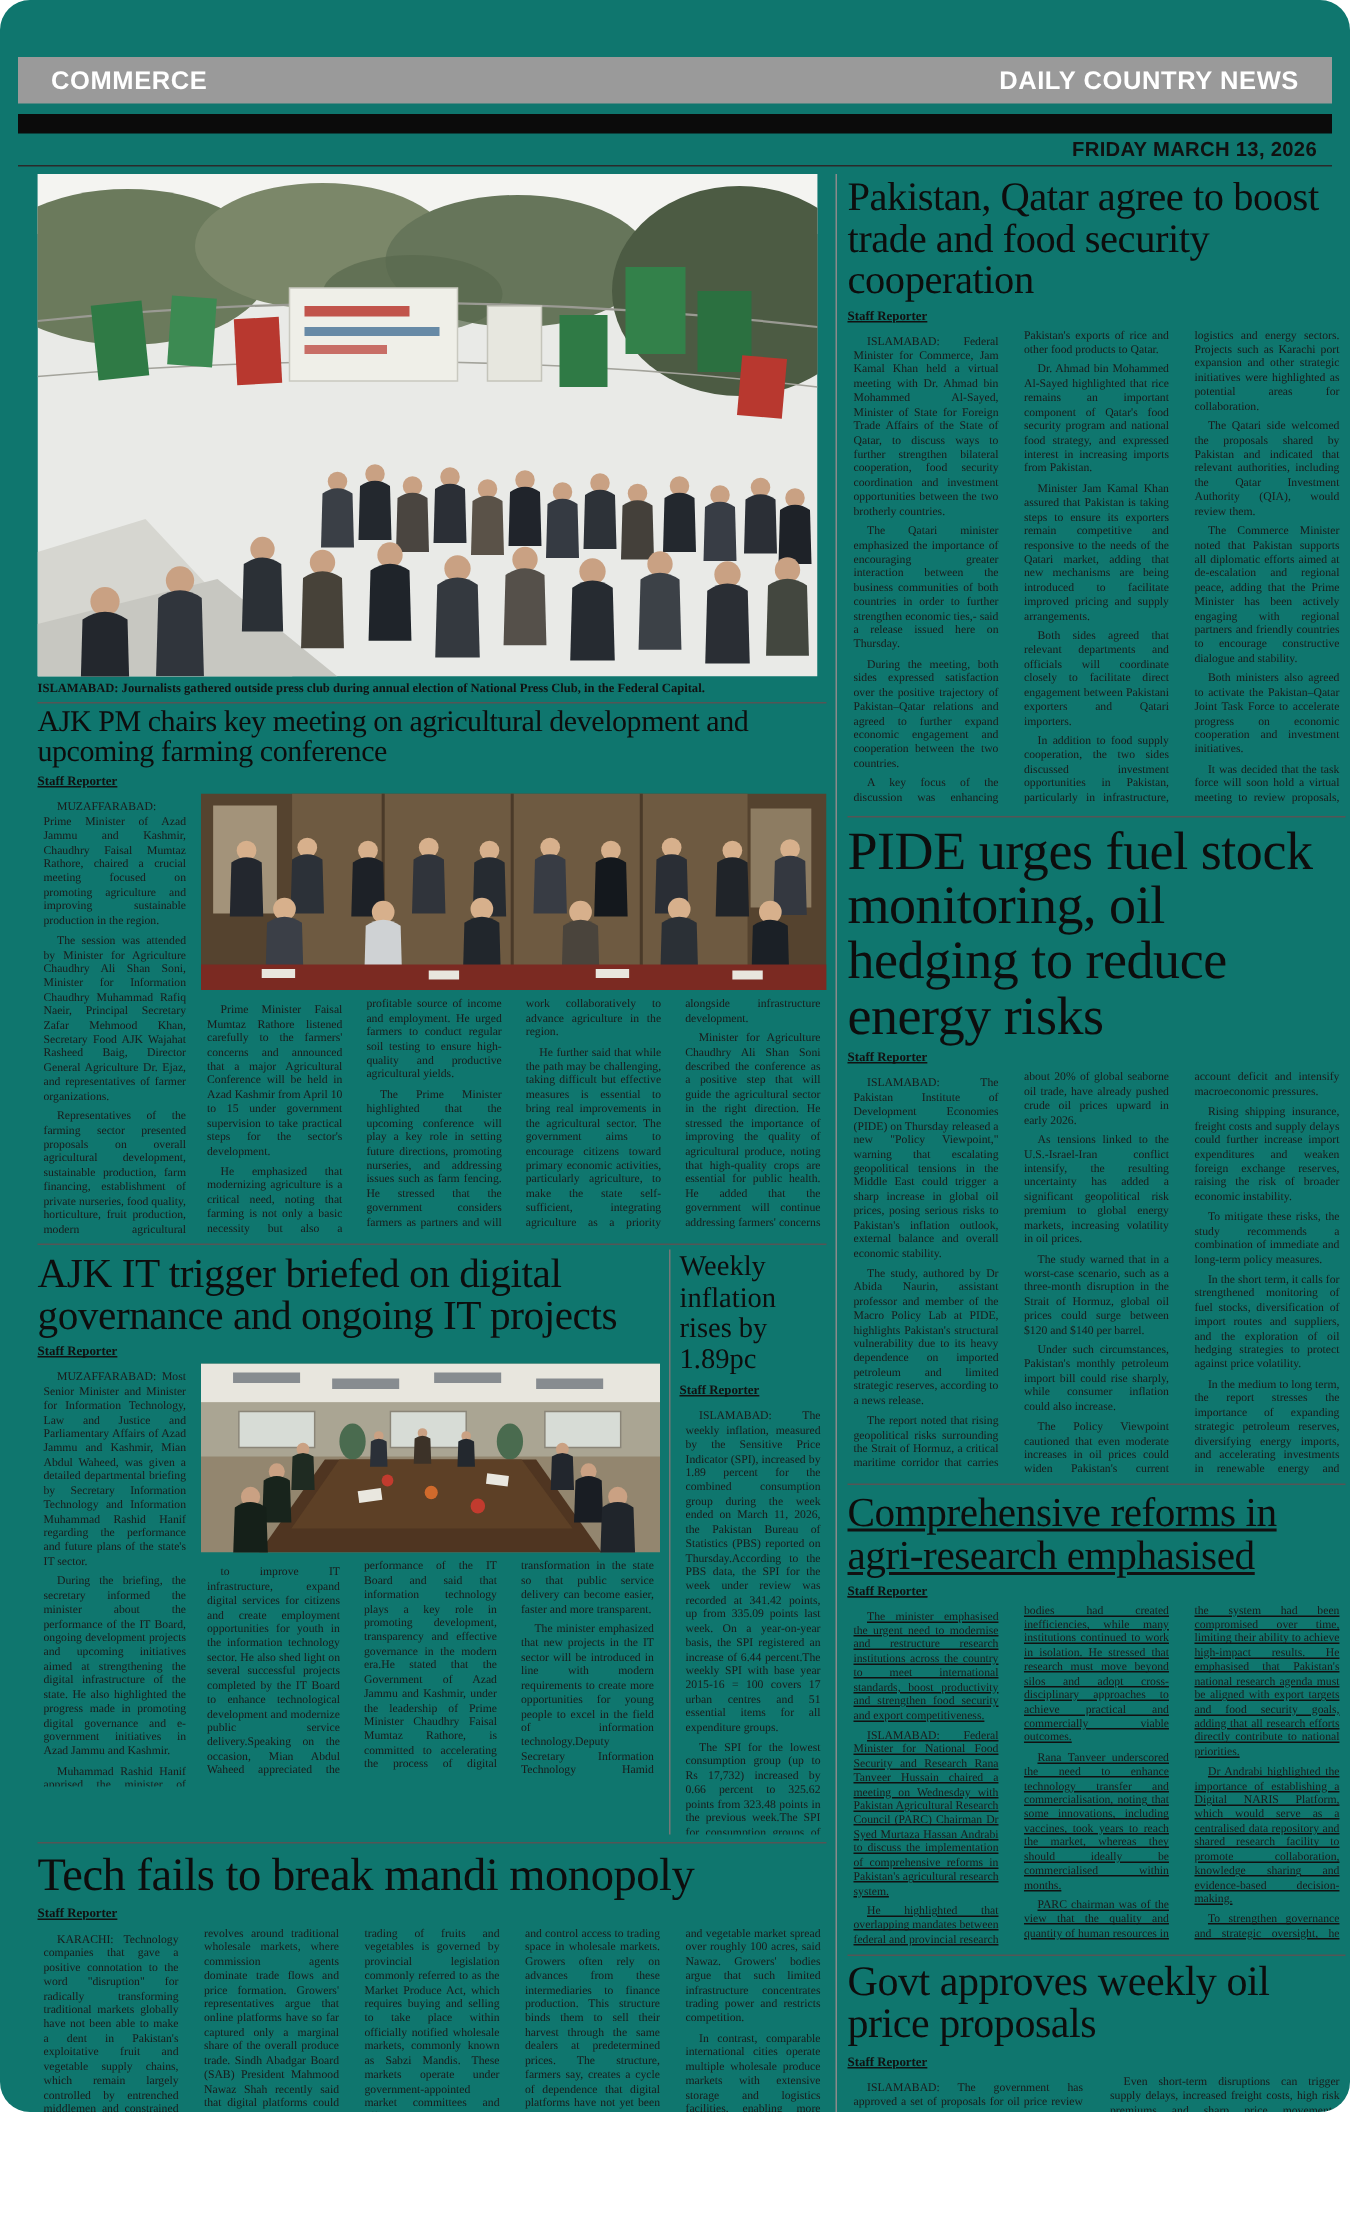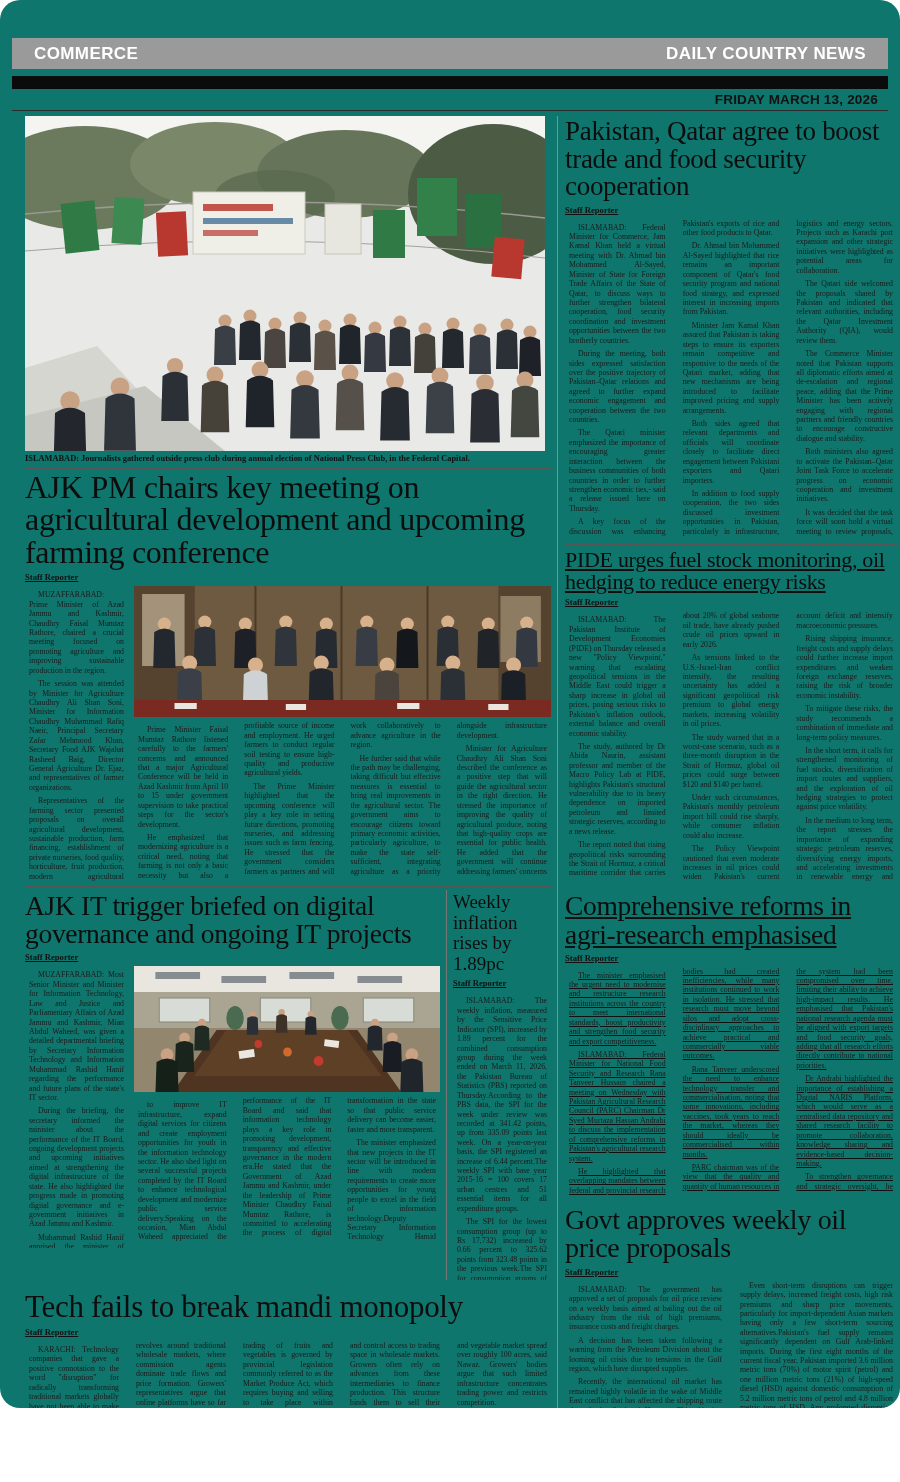--- a/index.html
+++ b/index.html
@@ -21,21 +21,21 @@
   h2{font-weight:400;margin:2px 0 1px 0;letter-spacing:-.3px;line-height:1.02;color:#0d0d0d;}
   .byline{font-weight:bold;text-decoration:underline;font-size:8.6px;margin:4px 0 4px 0;}
   .body-txt{font-size:7.8px;line-height:1.21;text-align:justify;color:#1a1a1a;}
   .body-txt p.para{margin:4px;text-indent:9px;}
   .sec-rule{border-top:1px solid #555;margin:3px 0 2px 0;}
   
   .lead-photo{margin:0;width:520px;}
   .lead-photo svg{width:520px;height:335px;display:block;}
   .caption{font-size:8.4px;margin:3px 0 2px 0;line-height:1.25;font-weight:bold;}
   
-  .ajk-pm h2{font-size:32px;}
+  .ajk-pm h2{font-size:20px;}
   .pm-body{display:flex;}
   .ncol1{width:103px;flex:none;height:295px;overflow:hidden;}
   .pm-right{flex:1;margin-left:6px;}
   .pm-right svg{width:100%;height:131px;display:block;}
   .cols4{column-count:4;column-gap:8px;height:160px;overflow:hidden;margin-top:4px;}
   
   .mid-band{display:flex;border-top:1px solid #555;margin-top:5px;padding-top:3px;}
   .ajk-it{width:415px;flex:none;}
   .ajk-it h2{font-size:27.5px;}
   .it-body{display:flex;}
@@ -48,21 +48,21 @@
   .inf-body{height:288px;overflow:hidden;}
   
   .mandi{border-top:1px solid #555;margin-top:5px;padding-top:3px;}
   .mandi h2{font-size:31px;}
   .cols5{column-count:5;column-gap:9px;height:205px;overflow:hidden;}
   
   .qatar h2{font-size:27px;}
   .cols3{column-count:3;column-gap:9px;overflow:hidden;}
   .qatar .cols3{height:321px;}
   .pide{border-top:1px solid #555;margin-top:4px;padding-top:2px;}
-  .pide h2{font-size:22px;text-decoration:underline;}
+  .pide h2{font-size:36px;}
   .pide .cols3{height:272px;}
   .agri{border-top:1px solid #555;margin-top:4px;padding-top:2px;text-decoration:underline;}
   .agri h2{font-size:27.5px;}
   .agri .cols3{height:230px;}
   .oil{border-top:1px solid #555;margin-top:4px;padding-top:2px;}
   .oil h2{font-size:28px;}
   .cols2{column-count:2;column-gap:10px;height:178px;overflow:hidden;}
 </style>
 </head>
 <body>
@@ -368,22 +368,22 @@
 
     </div>
 
     <div class="col-right">
 
       <section class="qatar">
         <h2>Pakistan, Qatar agree to boost trade and food security cooperation</h2>
         <div class="byline">Staff Reporter</div>
         <div class="cols3 body-txt">
             <p class="para">ISLAMABAD: Federal Minister for Commerce, Jam Kamal Khan held a virtual meeting with Dr. Ahmad bin Mohammed Al-Sayed, Minister of State for Foreign Trade Affairs of the State of Qatar, to discuss ways to further strengthen bilateral cooperation, food security coordination and investment opportunities between the two brotherly countries.</p>
+            <p class="para">The Qatari minister emphasized the importance of encouraging greater interaction between the business communities of both countries in order to further strengthen economic ties,- said a release issued here on Thursday.</p>
             <p class="para">During the meeting, both sides expressed satisfaction over the positive trajectory of Pakistan–Qatar relations and agreed to further expand economic engagement and cooperation between the two countries.</p>
-            <p class="para">The Qatari minister emphasized the importance of encouraging greater interaction between the business communities of both countries in order to further strengthen economic ties,- said a release issued here on Thursday.</p>
             <p class="para">A key focus of the discussion was enhancing Pakistan's exports of rice and other food products to Qatar.</p>
             <p class="para">Dr. Ahmad bin Mohammed Al-Sayed highlighted that rice remains an important component of Qatar's food security program and national food strategy, and expressed interest in increasing imports from Pakistan.</p>
             <p class="para">Minister Jam Kamal Khan assured that Pakistan is taking steps to ensure its exporters remain competitive and responsive to the needs of the Qatari market, adding that new mechanisms are being introduced to facilitate improved pricing and supply arrangements.</p>
             <p class="para">Both sides agreed that relevant departments and officials will coordinate closely to facilitate direct engagement between Pakistani exporters and Qatari importers.</p>
             <p class="para">In addition to food supply cooperation, the two sides discussed investment opportunities in Pakistan, particularly in infrastructure, logistics and energy sectors. Projects such as Karachi port expansion and other strategic initiatives were highlighted as potential areas for collaboration.</p>
             <p class="para">The Qatari side welcomed the proposals shared by Pakistan and indicated that relevant authorities, including the Qatar Investment Authority (QIA), would review them.</p>
             <p class="para">The Commerce Minister noted that Pakistan supports all diplomatic efforts aimed at de-escalation and regional peace, adding that the Prime Minister has been actively engaging with regional partners and friendly countries to encourage constructive dialogue and stability.</p>
             <p class="para">Both ministers also agreed to activate the Pakistan–Qatar Joint Task Force to accelerate progress on economic cooperation and investment initiatives.</p>
             <p class="para">It was decided that the task force will soon hold a virtual meeting to review proposals, strengthen coordination and facilitate greater private sector participation.The meeting concluded with both sides reaffirming their commitment to expanding cooperation and investment while exchanging best wishes for the remaining days of Ramazan and the upcoming blessed nights.</p>
           </div>

